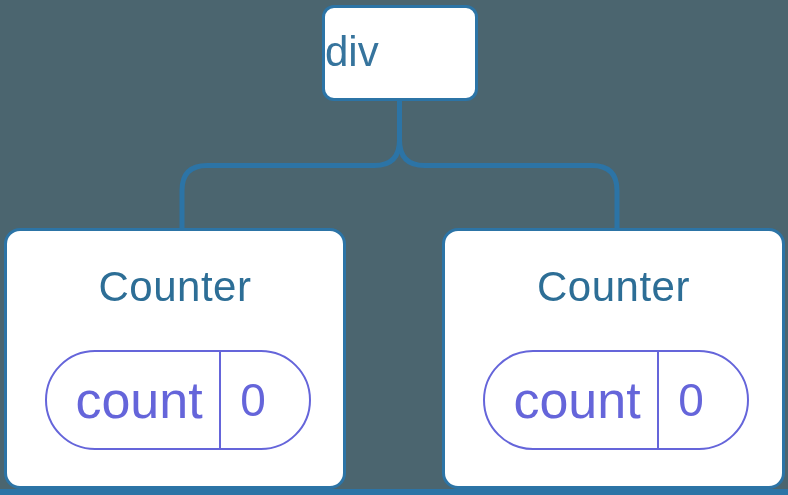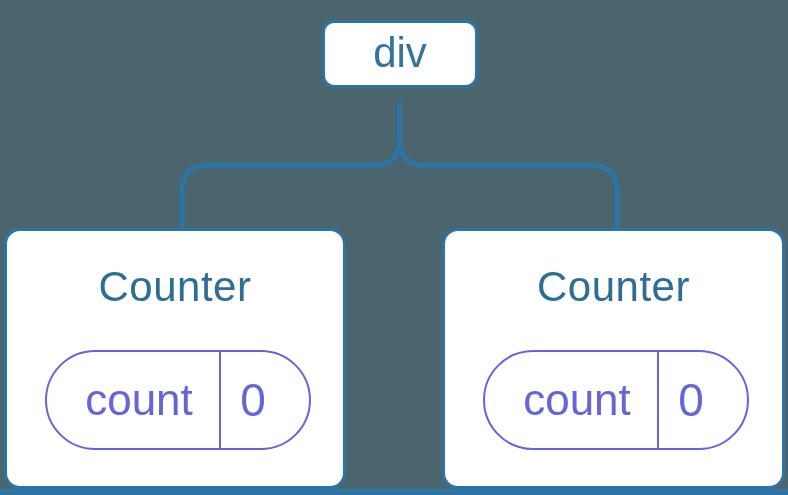--- a/index.html
+++ b/index.html
@@ -22,23 +22,23 @@
   }
   .connector-svg {
     position: absolute; left: 0; top: 0; z-index: 0;
   }
   .node {
     position: absolute; z-index: 1;
     background: var(--node-background);
     border: 3px solid var(--line-blue);
   }
   .node-root {
-    left: 322px; top: 20px; width: 156px; height: 68px;
+    left: 322px; top: 5px; width: 156px; height: 96px;
     border-radius: 12px;
-    display: flex; align-items: center; justify-content: center;
+    display: flex; align-items: center; 
   }
   .node-root .root-label {
     font-size: 42px; font-weight: 500; color: var(--root-label-text);
     padding-bottom: 2px;
   }
   .node-counter {
     top: 228px; width: 342px; height: 261px;
     border-radius: 16px;
   }
   .node-counter.pos-left  { left: 4px; }
@@ -56,21 +56,21 @@
     border: 2.5px solid var(--state-pill-purple);
     border-radius: 50px;
     display: flex;
     color: var(--state-pill-purple);
     background: transparent;
   }
   .pill-key {
     flex: 0 0 174px;
     border-right: 2.5px solid var(--state-pill-purple);
     display: flex; align-items: center; justify-content: center;
-    font-size: 44px; font-weight: 400;
+    font-size: 52px; font-weight: 400;
     padding-left: 12px;
   }
   .pill-value {
     flex: 1;
     display: flex; align-items: center; justify-content: center;
     font-size: 46px; font-weight: 400;
     padding-right: 24px;
   }
 </style>
 </head>

